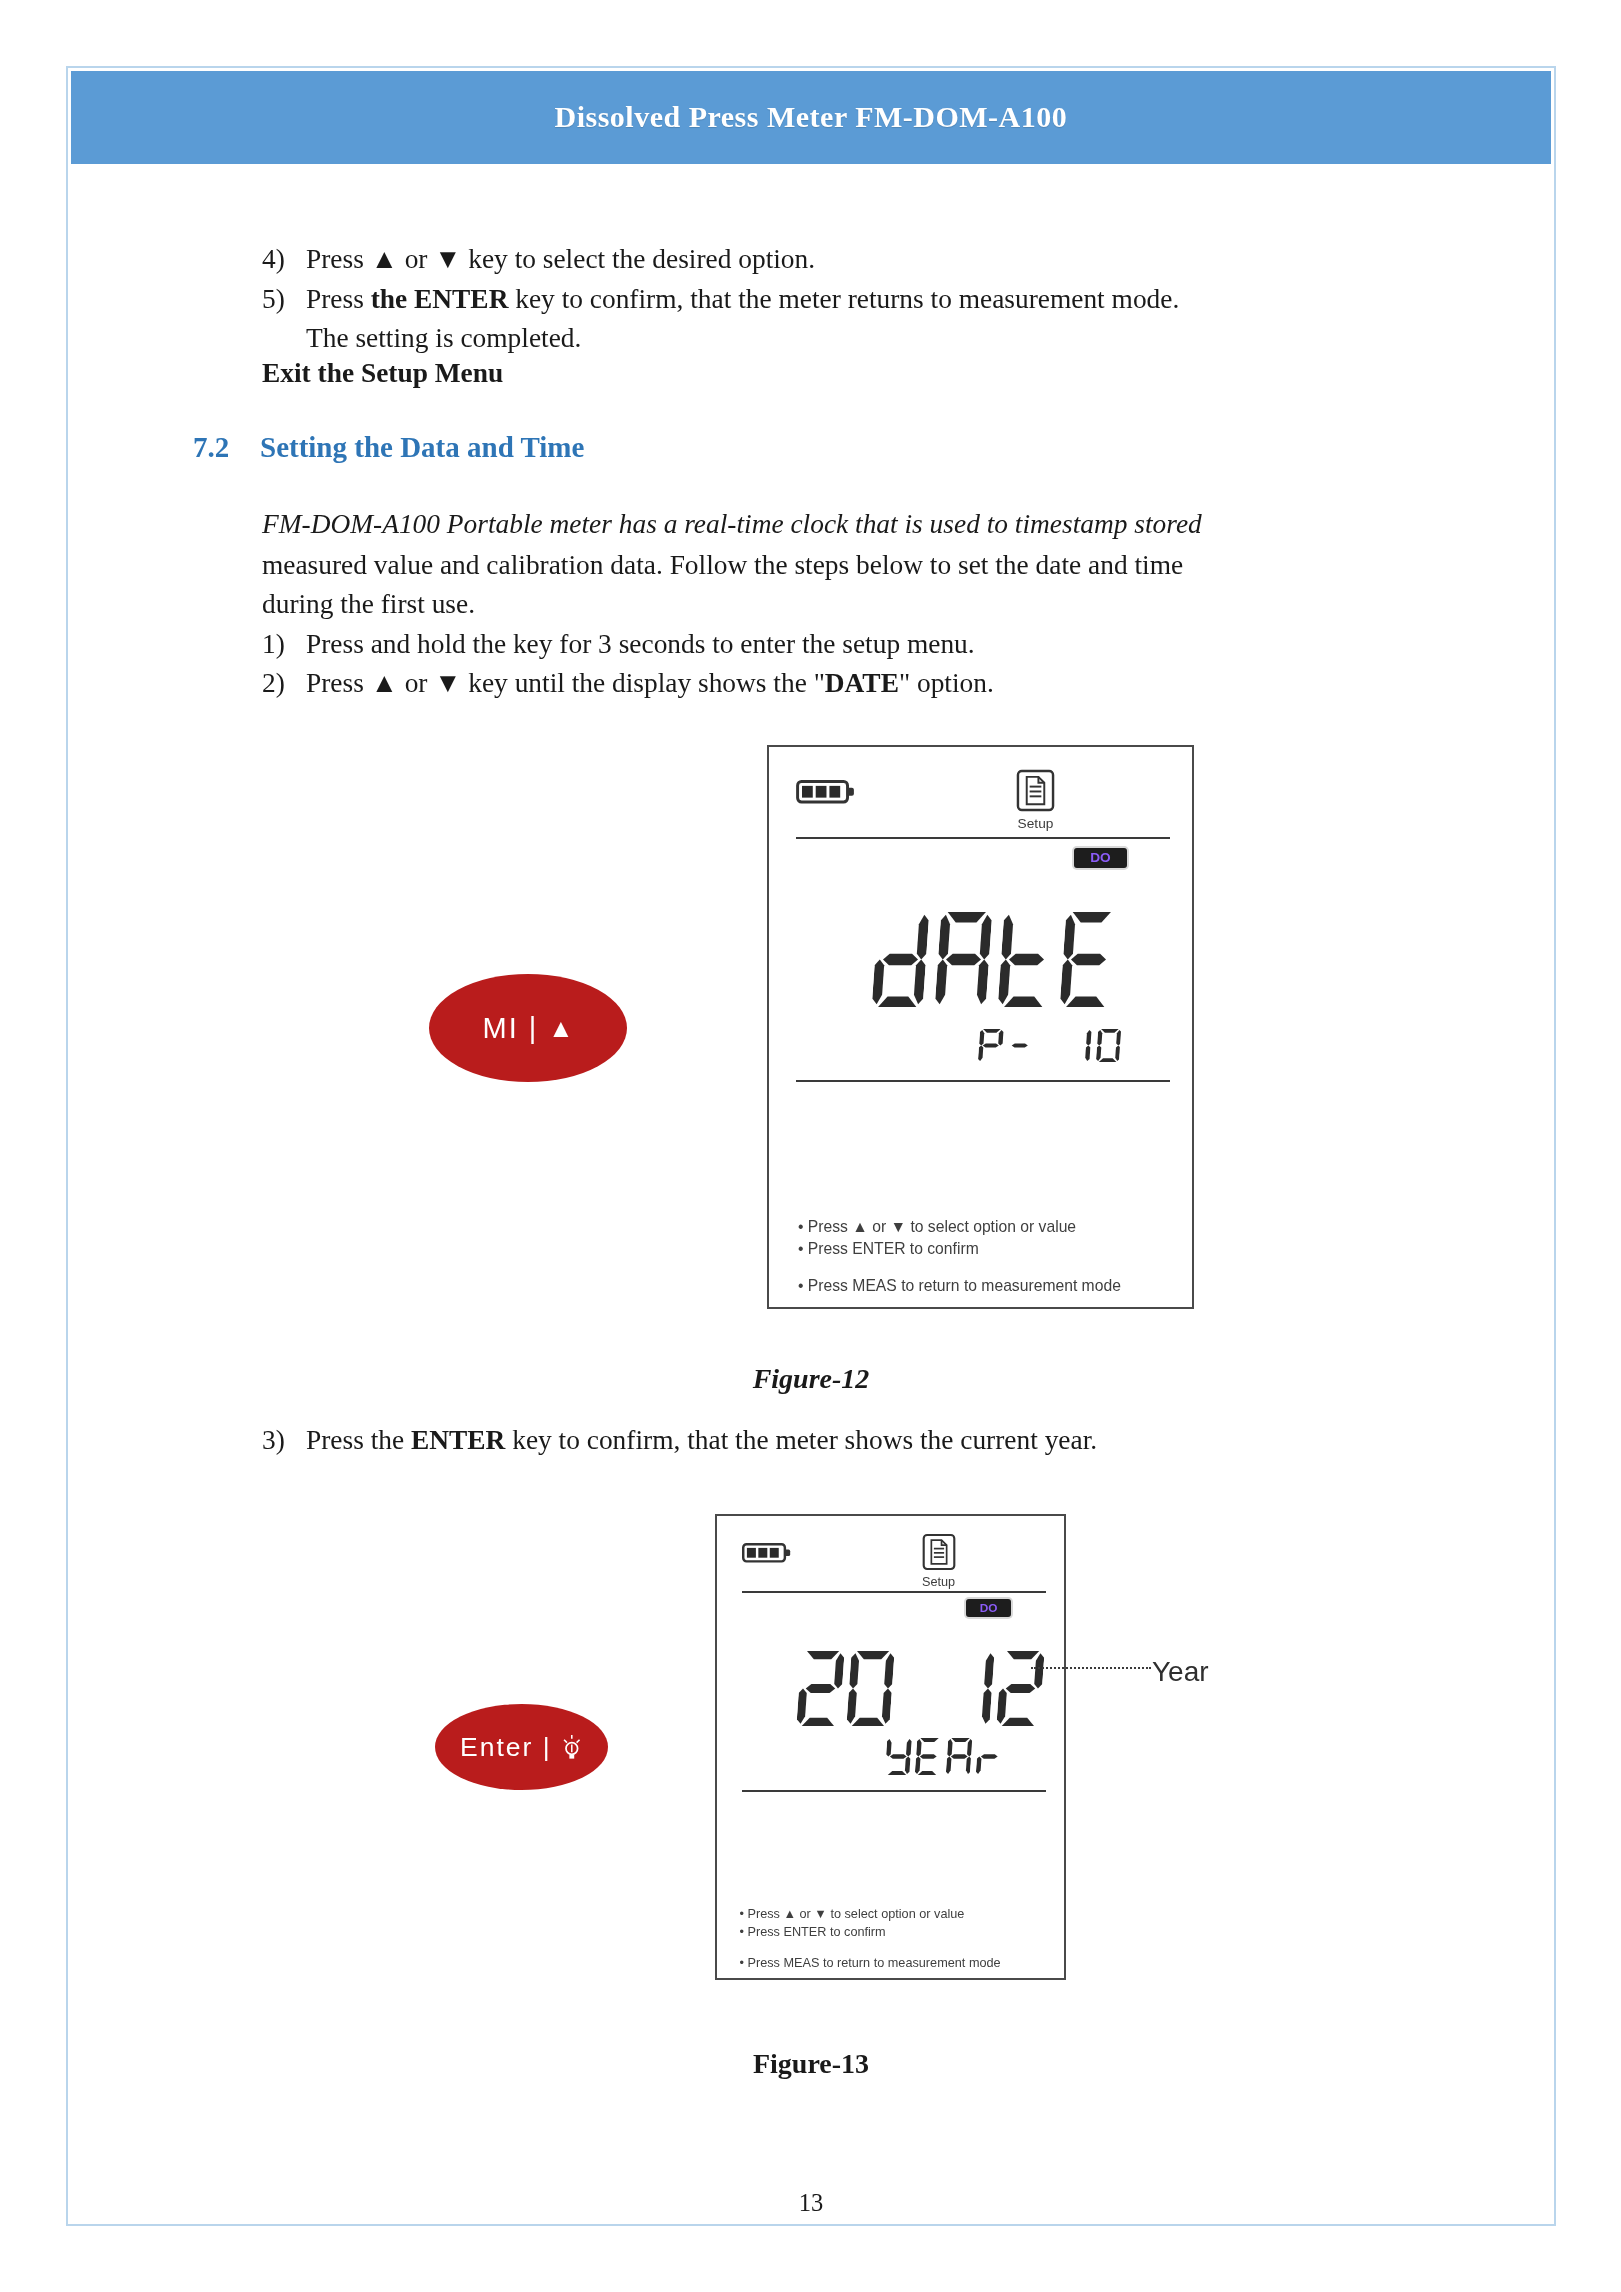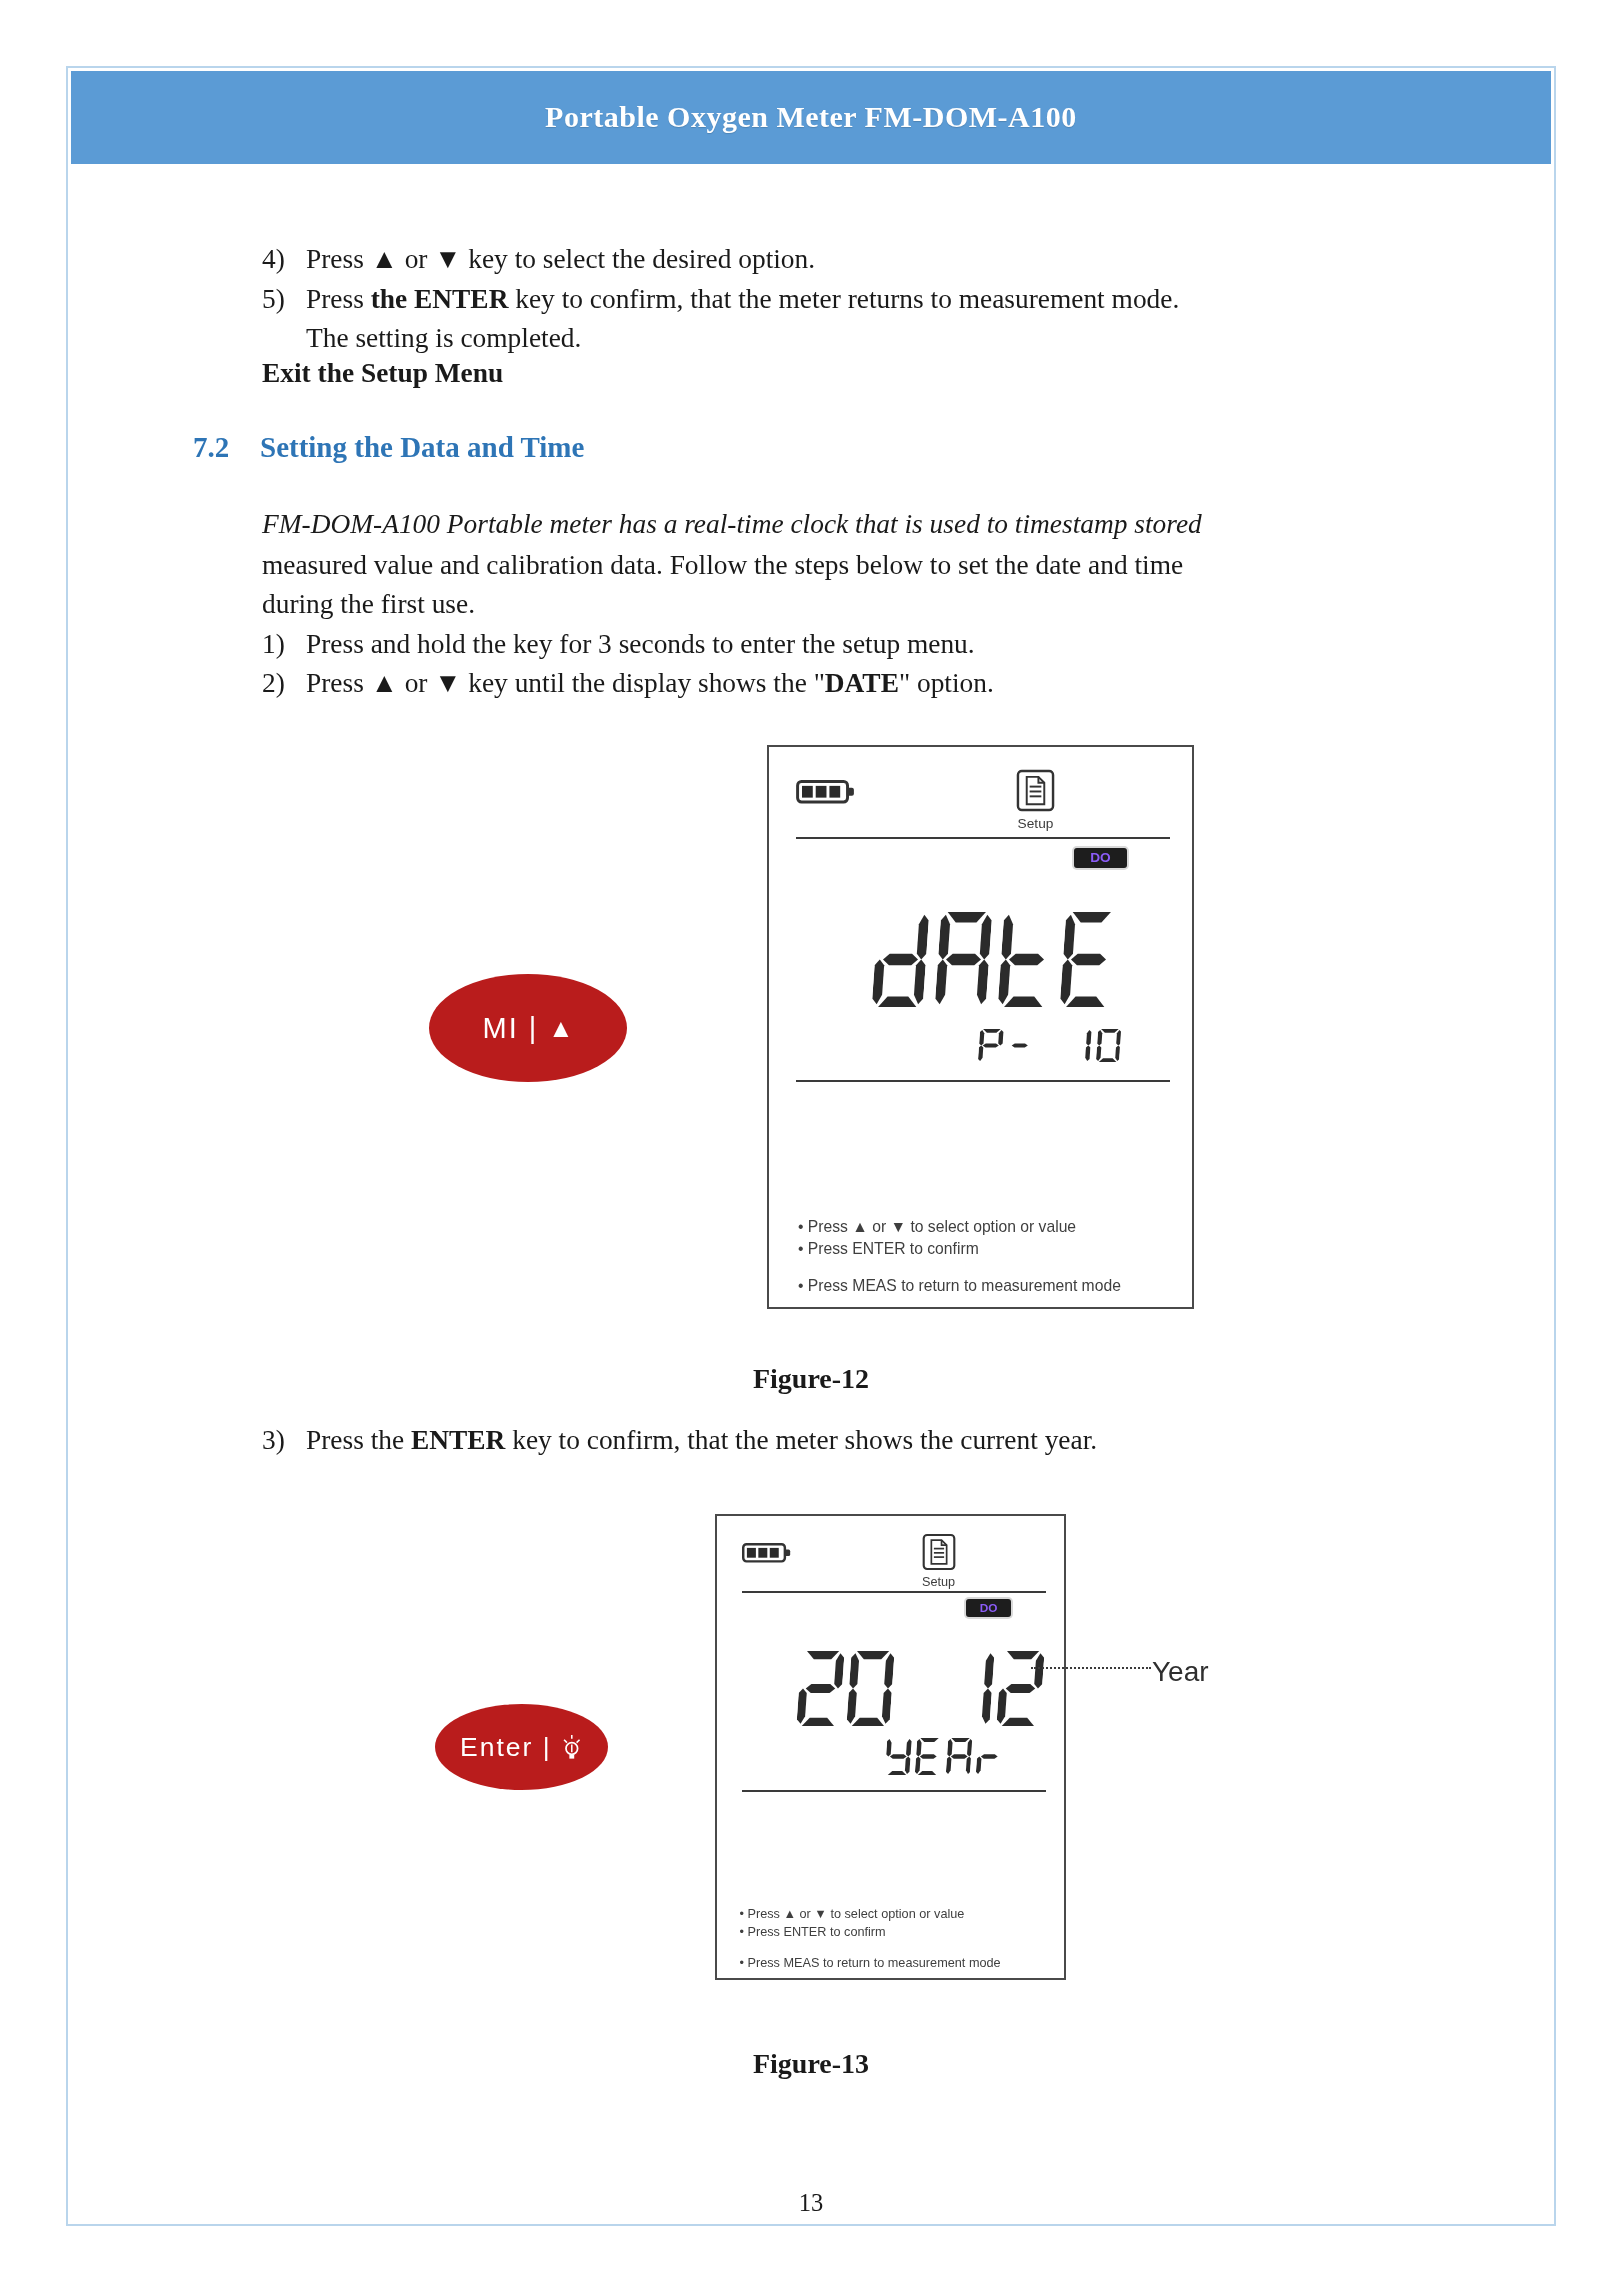--- a/index.html
+++ b/index.html
@@ -63,21 +63,21 @@
   .dev-btn .sym { font-size:25.5px; margin-left:9.8px; }
   .bulb { margin-left:9.8px; }
 </style>
 </head>
 <body>
 
 <div class="canvas">
   <div class="page">
 
     <div class="header-bar">
-      <div class="header-title">Portable Oxygen Meter FM-DOM-A100</div>
+      <div class="header-title">Dissolved Press Meter FM-DOM-A100</div>
     </div>
 
     <div class="tline" style="left:194px; top:176px;"><span class="num">4)</span><span>Press ▲ or ▼ key to select the desired option.</span></div>
     <div class="tline" style="left:194px; top:216px;"><span class="num">5)</span><span>Press </span><b class="inb">the ENTER</b><span> key to confirm, that the meter returns to measurement mode.</span></div>
     <div class="tline" style="left:238px; top:255px;">The setting is completed.</div>
     <div class="tline" style="left:194px; top:290px; font-weight:bold;">Exit the Setup Menu</div>
 
     <div class="heading"><span class="hnum">7.2</span><span>Setting the Data and Time</span></div>
 
     <div class="tline" style="left:194px; top:441px;font-style:italic;">FM-DOM-A100 Portable meter has a real-time clock that is used to timestamp stored</div>
@@ -171,21 +171,21 @@
       <div class="hint" style="left:29px; top:471px; font-size:15.7px;">• Press ▲ or ▼ to select option or value</div>
       <div class="hint" style="left:29px; top:493px; font-size:15.7px;">• Press ENTER to confirm</div>
       <div class="hint" style="left:29px; top:530px; font-size:15.7px;">• Press MEAS to return to measurement mode</div>
     </div>
 
     <div class="dev-btn" style="left:361px; top:906px; width:198px; height:108px;">
       <span class="lbl">MI |</span>
       <span class="sym">▲</span>
     </div>
 
-    <div class="caption" style="top:1295px;">Figure-12</div>
+    <div class="caption" style="top:1295px;font-style:italic;">Figure-12</div>
 
     <div class="tline" style="left:194px; top:1357px;"><span class="num">3)</span><span>Press the </span><b class="inb">ENTER</b><span> key to confirm, that the meter shows the current year.</span></div>
 
     <div class="lcd-box" style="left:647px; top:1446px; width:351px; height:466px;">
       <svg style="position:absolute; left:24.5px; top:27.4px;" width="49" height="19.6" viewBox="0 0 60 24">
         <rect x="1.5" y="1.5" width="51" height="21" rx="4" fill="none" stroke="#333" stroke-width="3"></rect>
         <rect x="6" y="6" width="11" height="12" fill="#2a2a2a"></rect>
         <rect x="20" y="6" width="11" height="12" fill="#2a2a2a"></rect>
         <rect x="34" y="6" width="11" height="12" fill="#2a2a2a"></rect>
         <path d="M53 8 h4 a2 2 0 0 1 2 2 v4 a2 2 0 0 1 -2 2 h-4 z" fill="#333"></path>

